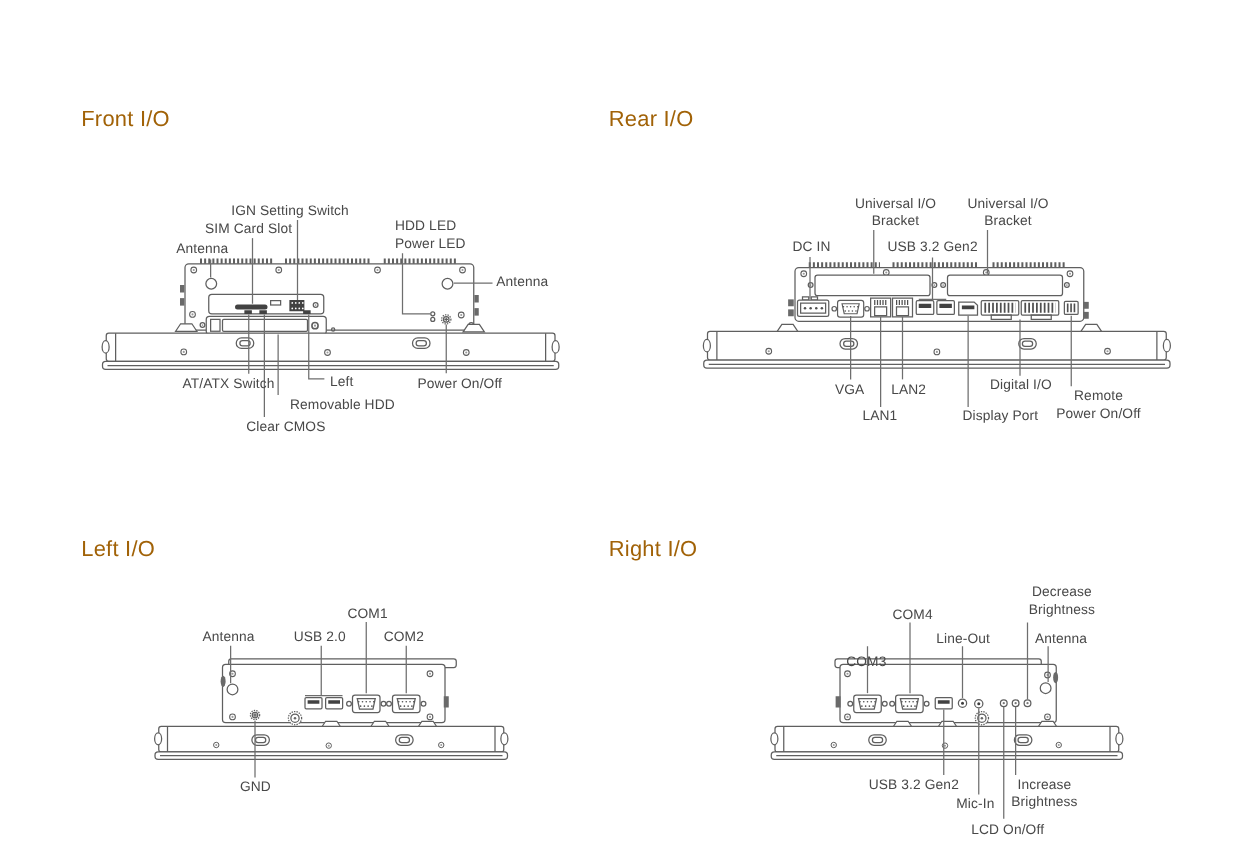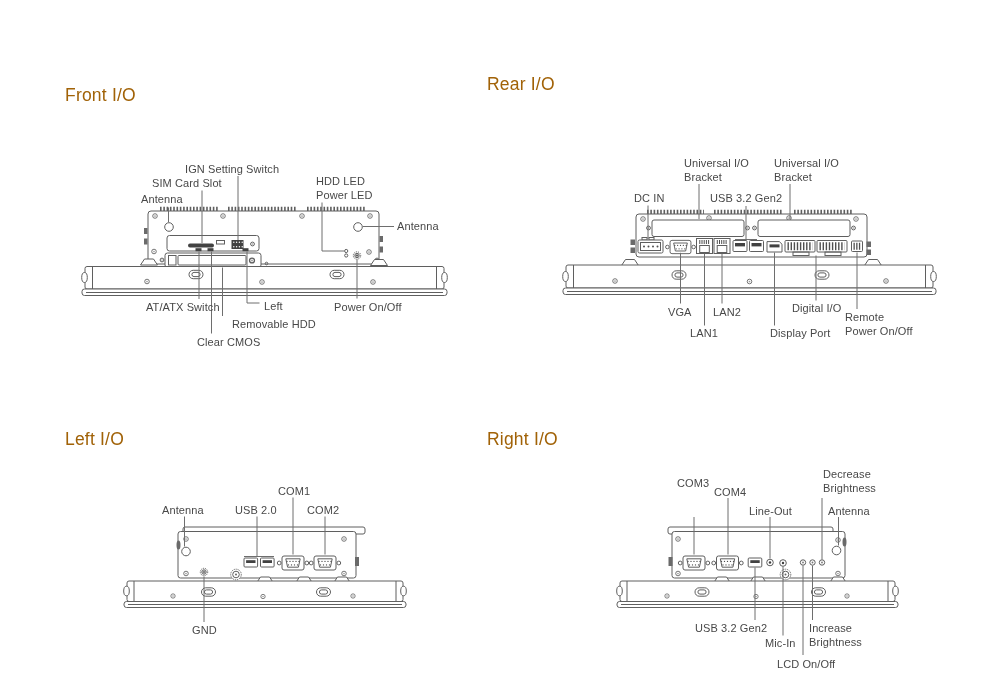--- a/index.html
+++ b/index.html
@@ -1,20 +1,20 @@
 <!DOCTYPE html>
 <html><head>
 <meta charset="utf-8">
 <style>
   html,body{margin:0;padding:0;background:#ffffff;}
   .stage{position:relative;width:1000px;height:689px;background:#fff;overflow:hidden;
          font-family:"Liberation Sans", sans-serif;}
   .stage svg{position:absolute;left:0;top:0;}
   .ttl{position:absolute;font-size:17.5px;color:#a16207;letter-spacing:.2px;white-space:nowrap;}
-  .lbl{position:absolute;font-size:11px;line-height:14px;color:#484848;letter-spacing:.1px;white-space:pre-line;}
+  .lbl{position:absolute;font-size:11px;line-height:14px;color:#484848;letter-spacing:.1px;white-space:pre-line;text-align:center;}
   
   .ln{fill:none;stroke:#5f5f5f;stroke-width:1;}
   .fw{fill:#ffffff;stroke:#5f5f5f;stroke-width:1;}
   .dk{fill:#424242;stroke:none;}
   .fins{stroke:#5f5f5f;stroke-width:4.5;stroke-dasharray:1.6 1.7;fill:none;}
   .teeth{stroke:#4f4f4f;stroke-width:8;stroke-dasharray:1.4 1.7;fill:none;}
   .teeth-s{stroke:#4f4f4f;stroke-width:7;stroke-dasharray:1.3 1.4;fill:none;}
   .pins{stroke:#4f4f4f;stroke-width:4;stroke-dasharray:1 1.2;fill:none;}
   .ldr{fill:none;stroke:#6e6e6e;stroke-width:1;}
   .kn{fill:#fff;stroke:#5f5f5f;stroke-width:1;stroke-dasharray:1.1 .9;}
@@ -359,26 +359,26 @@
       <line x1="822" y1="498" x2="822" y2="559.5"></line>
       <line x1="755" y1="567.5" x2="755" y2="620"></line>
       <line x1="783" y1="566.5" x2="783" y2="635.5"></line>
       <line x1="803" y1="565.5" x2="803" y2="655"></line>
       <line x1="812.5" y1="565.5" x2="812.5" y2="620"></line>
     </g>
   </g>
 </svg>
 
   <div class="ttl" style="left:65px;top:85px">Front I/O</div>
-  <div class="ttl" style="left:487px;top:74px">Rear I/O</div>
+  <div class="ttl" style="left:487px;top:85px">Rear I/O</div>
   <div class="ttl" style="left:65px;top:429px">Left I/O</div>
   <div class="ttl" style="left:487px;top:429px">Right I/O</div>
 
   <div class="lbl" style="left:185px;top:162px">IGN Setting Switch</div>
-  <div class="lbl" style="left:152px;top:176px">SIM Card Slot</div>
+  <div class="lbl" style="left:164px;top:176px">SIM Card Slot</div>
   <div class="lbl" style="left:141px;top:192px">Antenna</div>
   <div class="lbl" style="left:316px;top:174px">HDD LED</div>
   <div class="lbl" style="left:316px;top:188px">Power LED</div>
   <div class="lbl" style="left:397px;top:219px">Antenna</div>
   <div class="lbl" style="left:146px;top:300px">AT/ATX Switch</div>
   <div class="lbl" style="left:264px;top:299px">Left</div>
   <div class="lbl" style="left:334px;top:300px">Power On/Off</div>
   <div class="lbl" style="left:232px;top:317px">Removable HDD</div>
   <div class="lbl" style="left:197px;top:335px">Clear CMOS</div>
 
@@ -398,21 +398,21 @@
 
   <div class="lbl" style="left:278px;top:484px">COM1</div>
   <div class="lbl" style="left:162px;top:503px">Antenna</div>
   <div class="lbl" style="left:235px;top:503px">USB 2.0</div>
   <div class="lbl" style="left:307px;top:503px">COM2</div>
   <div class="lbl" style="left:192px;top:623px">GND</div>
 
   <div class="lbl" style="left:823px;top:467px">Decrease
 Brightness</div>
   <div class="lbl" style="left:714px;top:485px">COM4</div>
-  <div class="lbl" style="left:677px;top:476px">COM3</div>
+  <div class="lbl" style="left:677px;top:523px">COM3</div>
   <div class="lbl" style="left:749px;top:504px">Line-Out</div>
   <div class="lbl" style="left:828px;top:504px">Antenna</div>
   <div class="lbl" style="left:695px;top:621px">USB 3.2 Gen2</div>
   <div class="lbl" style="left:765px;top:636px">Mic-In</div>
   <div class="lbl" style="left:809px;top:621px">Increase
 Brightness</div>
   <div class="lbl" style="left:777px;top:657px">LCD On/Off</div>
 
 </div>
 

